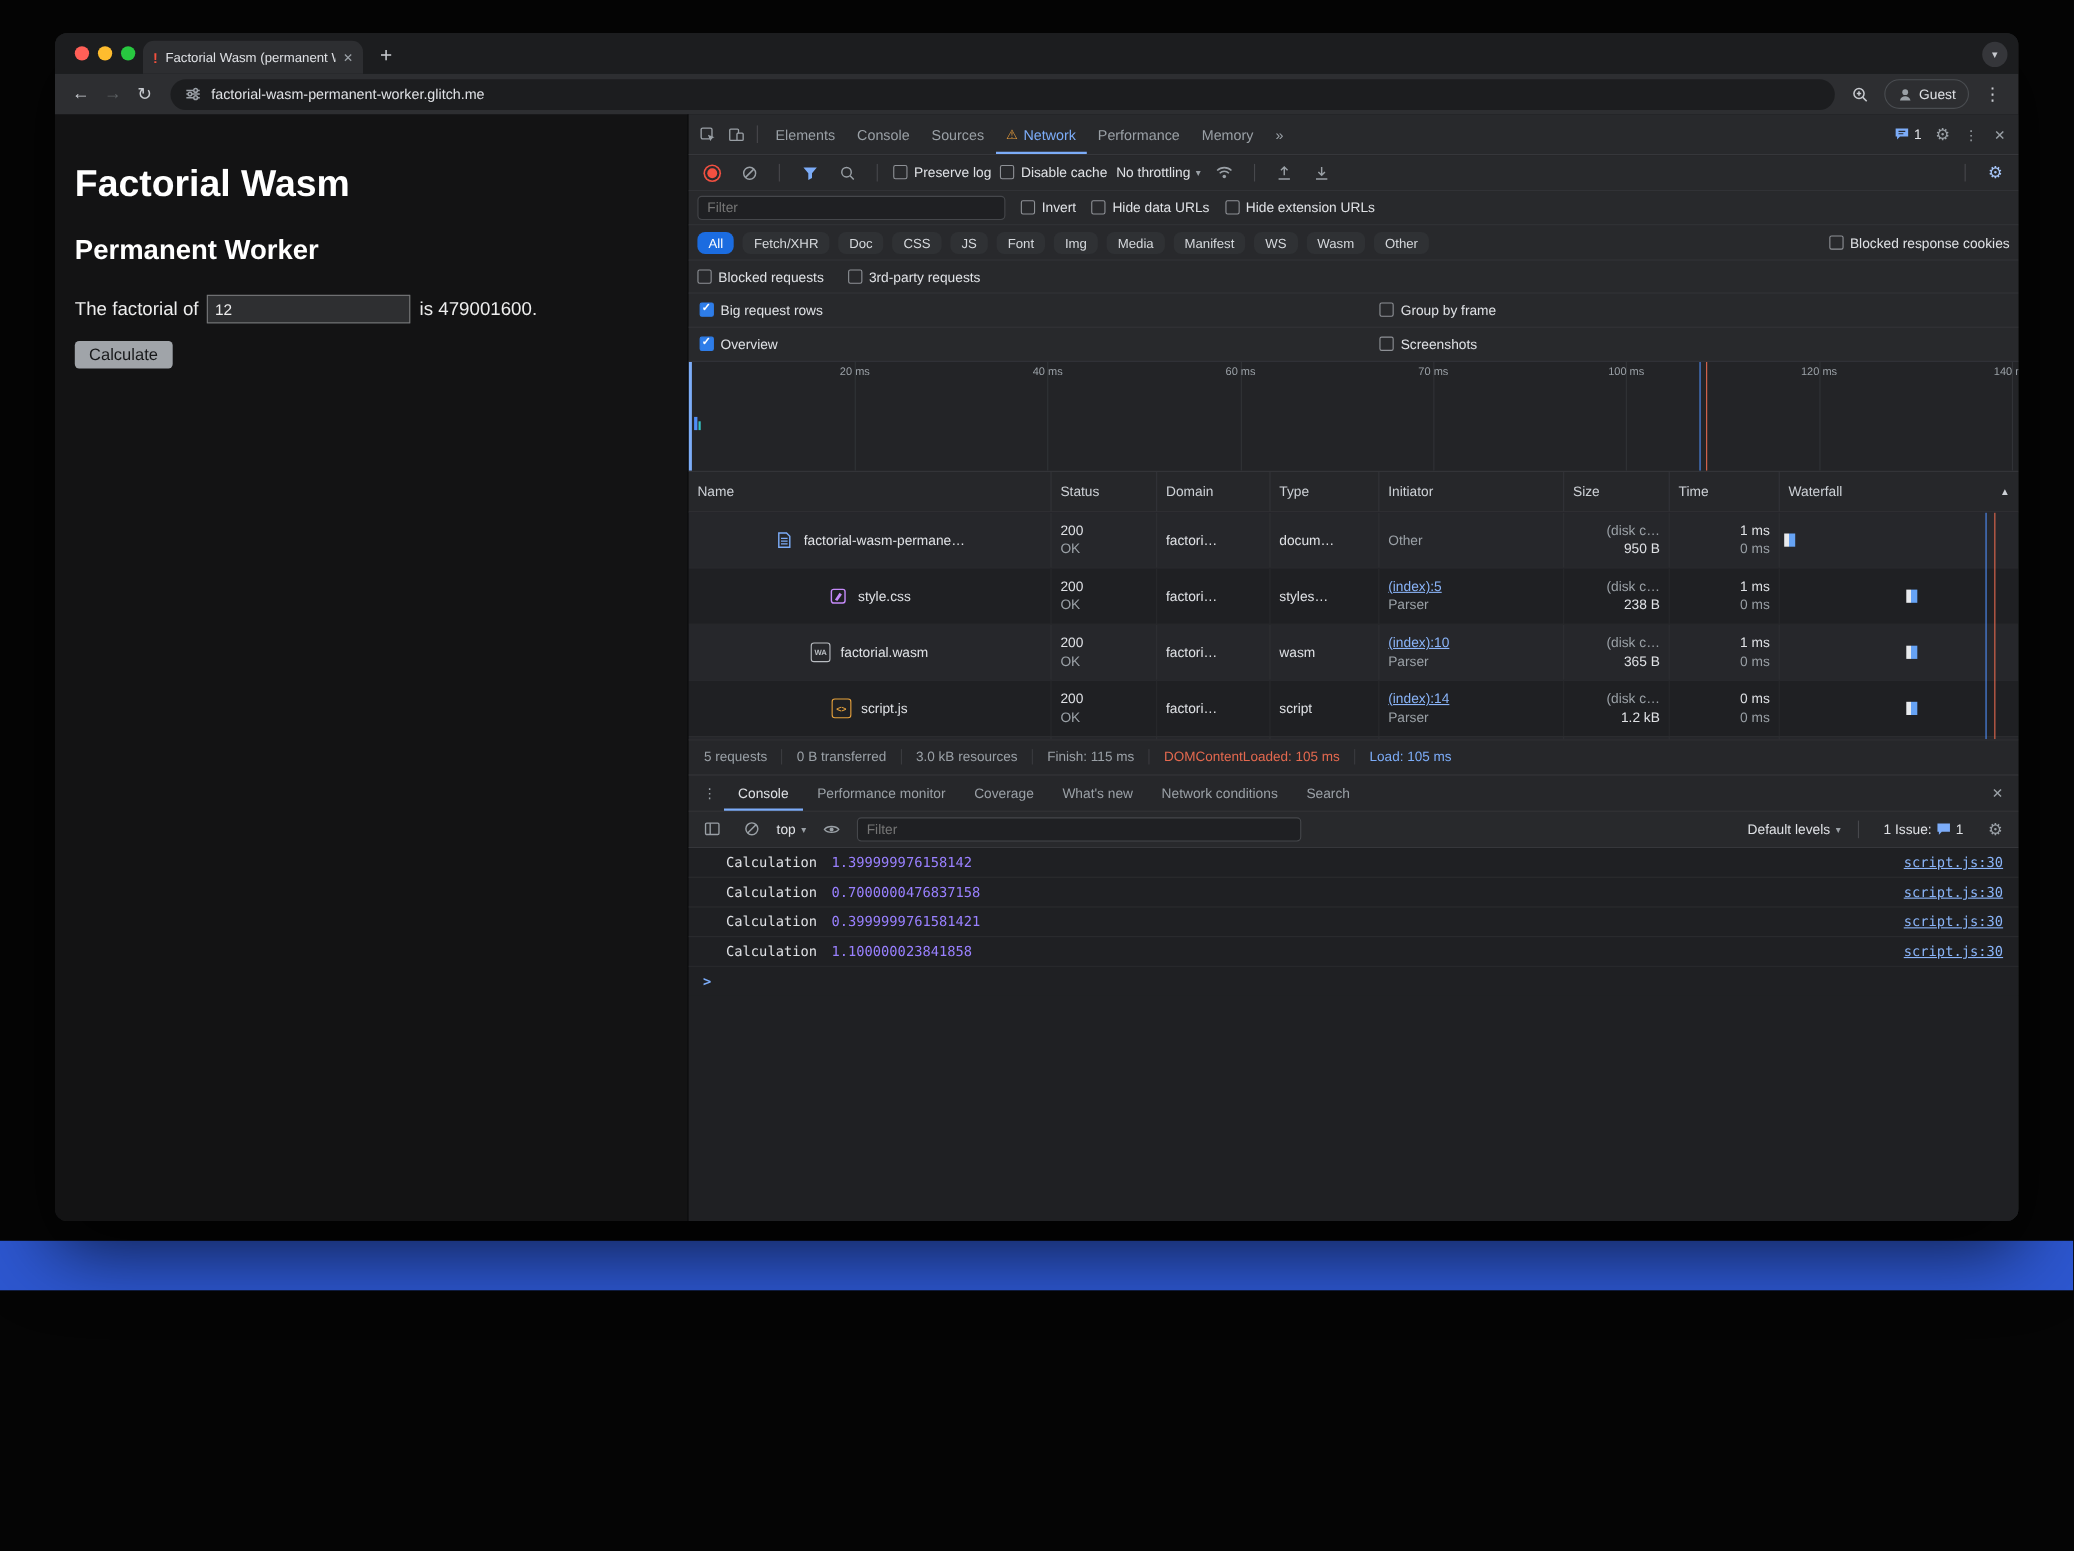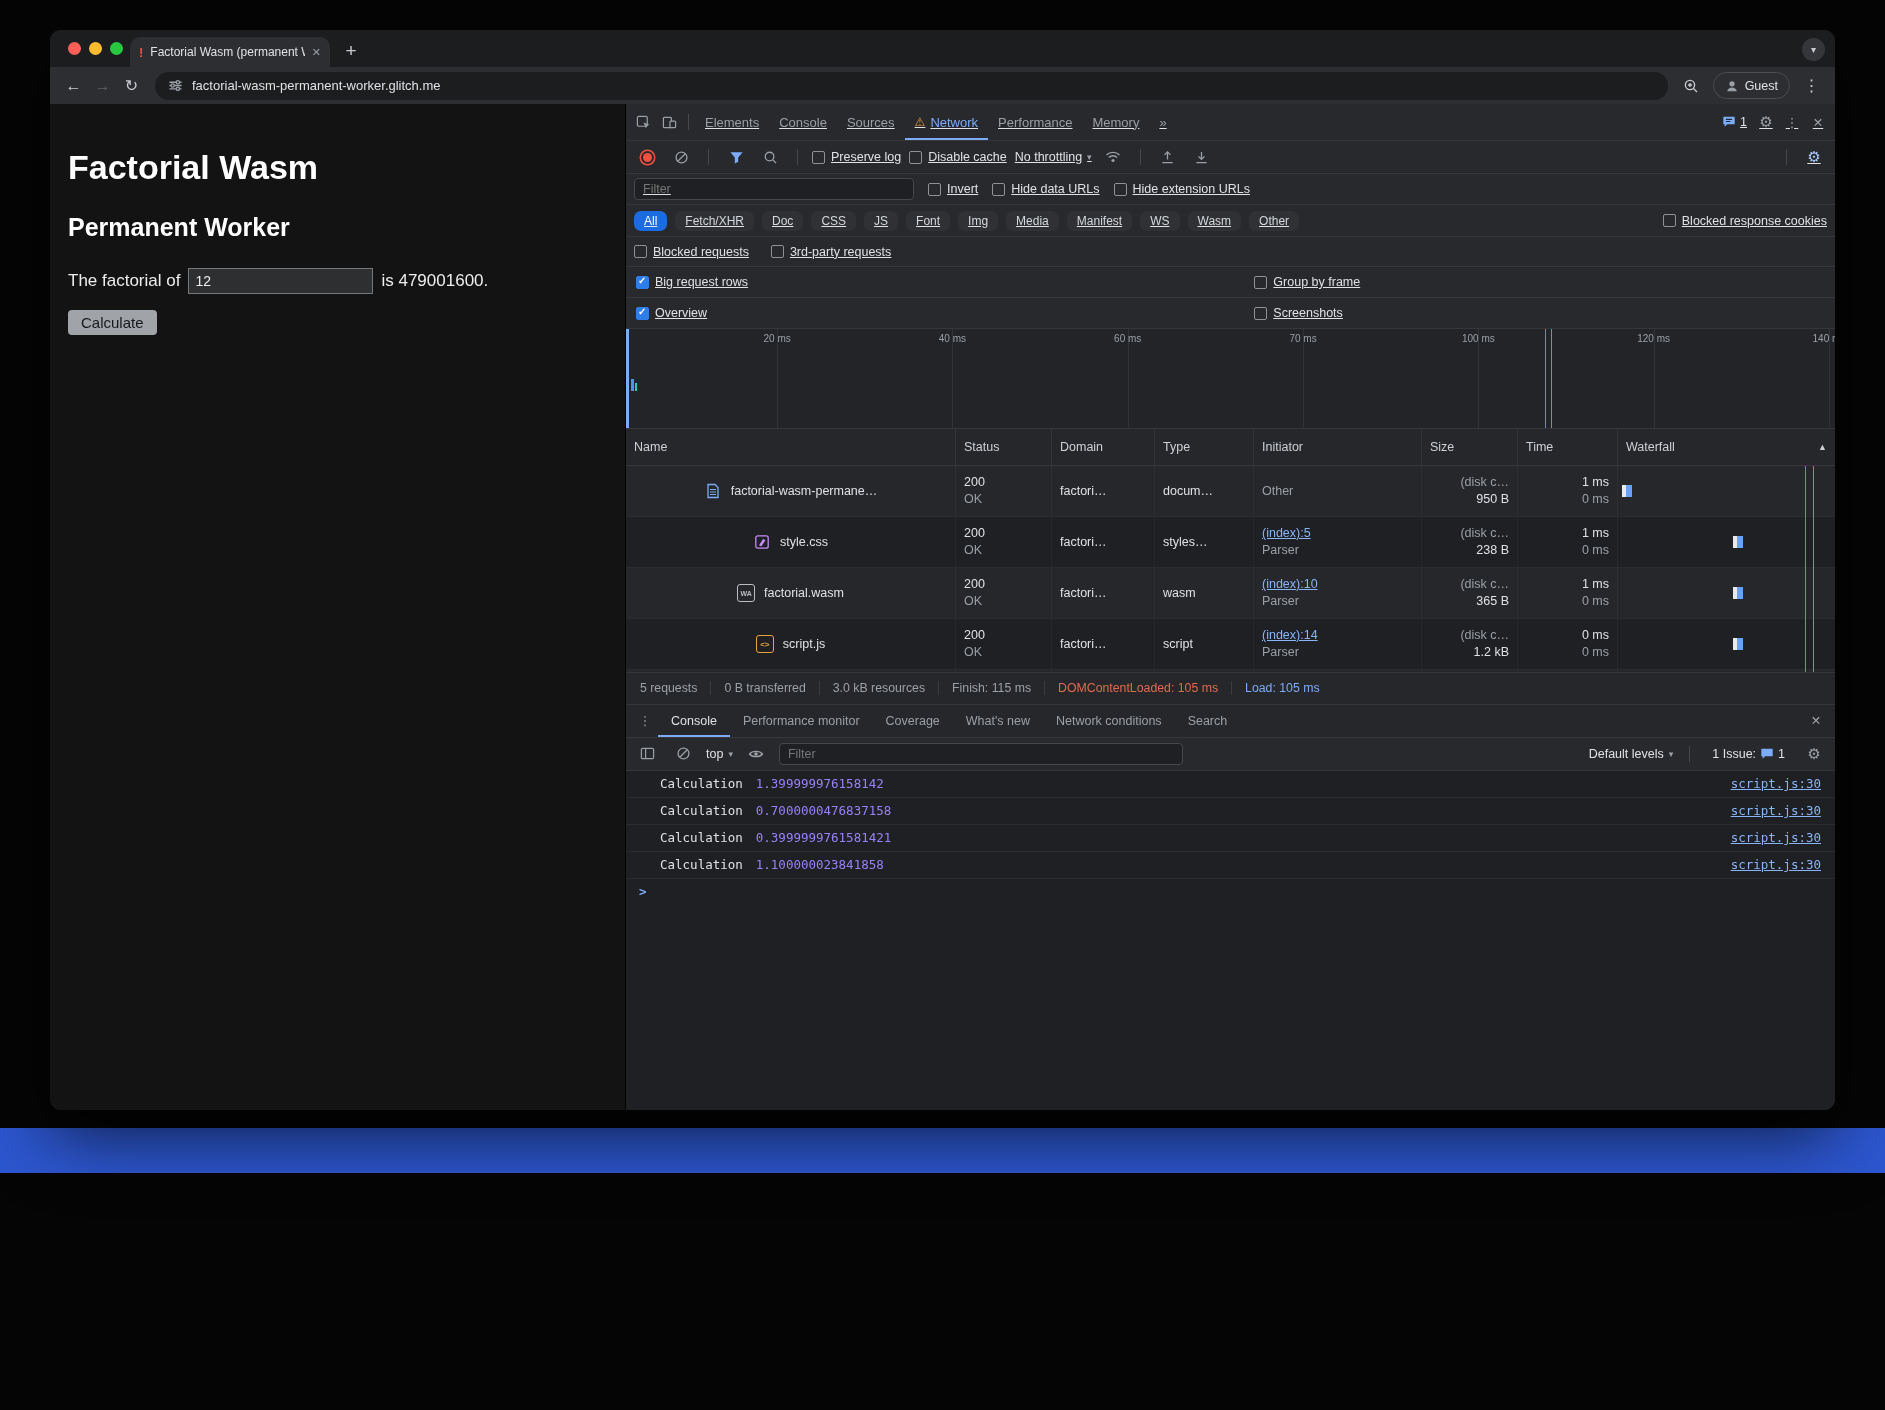--- a/index.html
+++ b/index.html
@@ -39,34 +39,34 @@
   .page h1{font-size:34px;margin:14px 0 8px;color:#fff;font-weight:bold;}
   .page h2{font-size:25px;margin:26px 0 8px;color:#fff;font-weight:bold;}
   .pline{margin-top:26px;font-size:17px;display:flex;align-items:center;gap:8px;}
   .pinput{width:185px;height:26px;background:#2e2f31;border:1px solid #77787a;color:#ededed;
           font-size:14px;padding:0 6px;font-family:"Liberation Sans",sans-serif;}
   .calc{margin-top:16px;display:inline-block;background:#a0a4a9;color:#17181a;border:none;border-radius:4px;
         padding:4px 13px;font-size:15px;font-family:"Liberation Sans",sans-serif;}
   
   .devtools{flex:1;background:#1f2023;border-left:1px solid #000;display:flex;flex-direction:column;
             color:#dfe1e5;font-size:12.5px;min-width:0;}
-  .dt-row{display:flex;align-items:center;padding:0 8px;background:#28292c;border-bottom:1px solid #36373b;flex:none;text-decoration:underline;}
+  .dt-row{display:flex;align-items:center;padding:0 8px;background:#28292c;border-bottom:1px solid #36373b;flex:none;}
   .vdiv{width:1px;height:16px;background:#47484c;margin:0 6px;flex:none;}
   .icon-btn{width:26px;height:24px;display:flex;align-items:center;justify-content:center;color:#9aa0a6;flex:none;}
   .gearglyph{font-size:15px;}
   
   .dt-tabbar{height:37px;gap:0;padding:0 4px;}
   .dt-tab{height:100%;display:flex;align-items:center;gap:5px;padding:0 10px;color:#9aa0a6;font-size:13px;white-space:nowrap;}
   .dt-tab.active{color:#7cacf8;box-shadow:inset 0 -2px 0 #7cacf8;}
   .warn{color:#f0a13c;font-size:12px;}
   .bubble{display:inline-flex;align-items:center;gap:4px;color:#dfe1e5;padding:0 6px;}
   
   .nettb{height:33px;gap:8px;}
   .rec{width:9px;height:9px;border-radius:50%;background:#f25041;box-shadow:0 0 0 2px #28292c,0 0 0 3.5px #f25041;}
-  .cbx{display:flex;align-items:center;gap:6px;white-space:nowrap;}
+  .cbx{display:flex;align-items:flex-start;gap:6px;white-space:nowrap;}
   .cb{width:13px;height:13px;border:1.5px solid #8e9196;border-radius:2px;flex:none;position:relative;}
   .cb.on{border-color:#2e7de9;background:#2e7de9;}
   .cb.on::after{content:"✓";position:absolute;top:-2px;left:1px;color:#fff;font-size:10px;font-weight:bold;}
   .drop{display:flex;align-items:center;gap:5px;color:#dfe1e5;white-space:nowrap;}
   .chev{color:#9aa0a6;font-size:9px;}
   .spacer{flex:1;}
   
   .filtrow{height:31px;gap:14px;}
   .tinput{height:22px;border:1px solid #45474b;border-radius:4px;background:#1f2023;color:#dfe1e5;
           padding:0 8px;font-size:12.5px;font-family:"Liberation Sans",sans-serif;}

